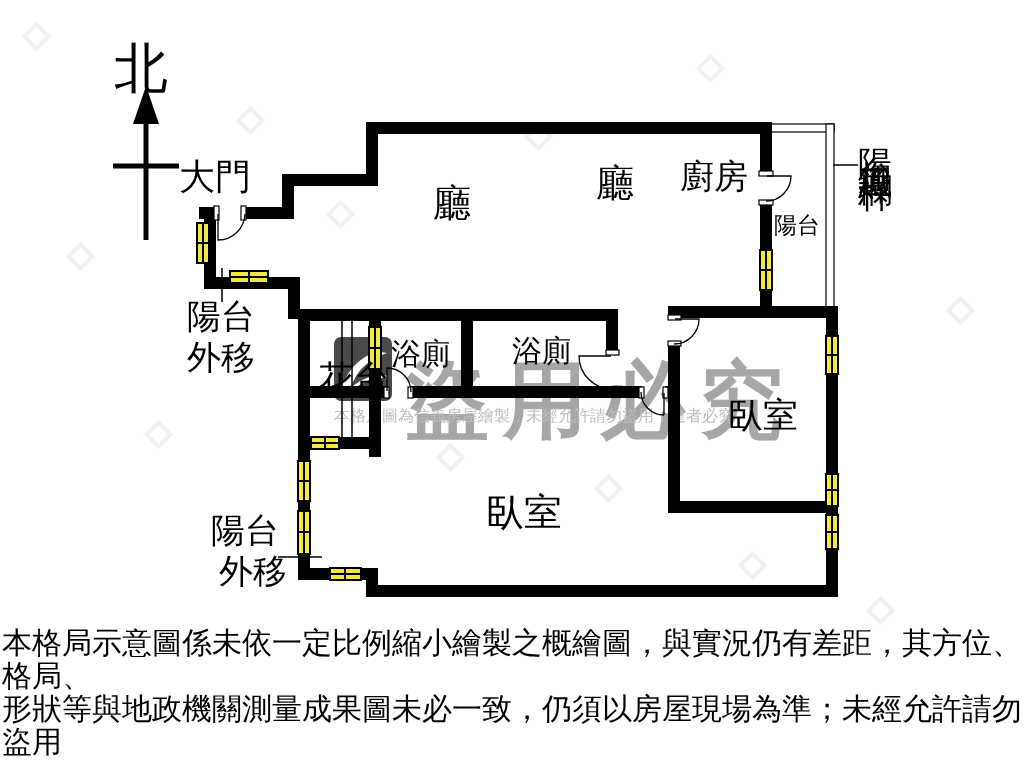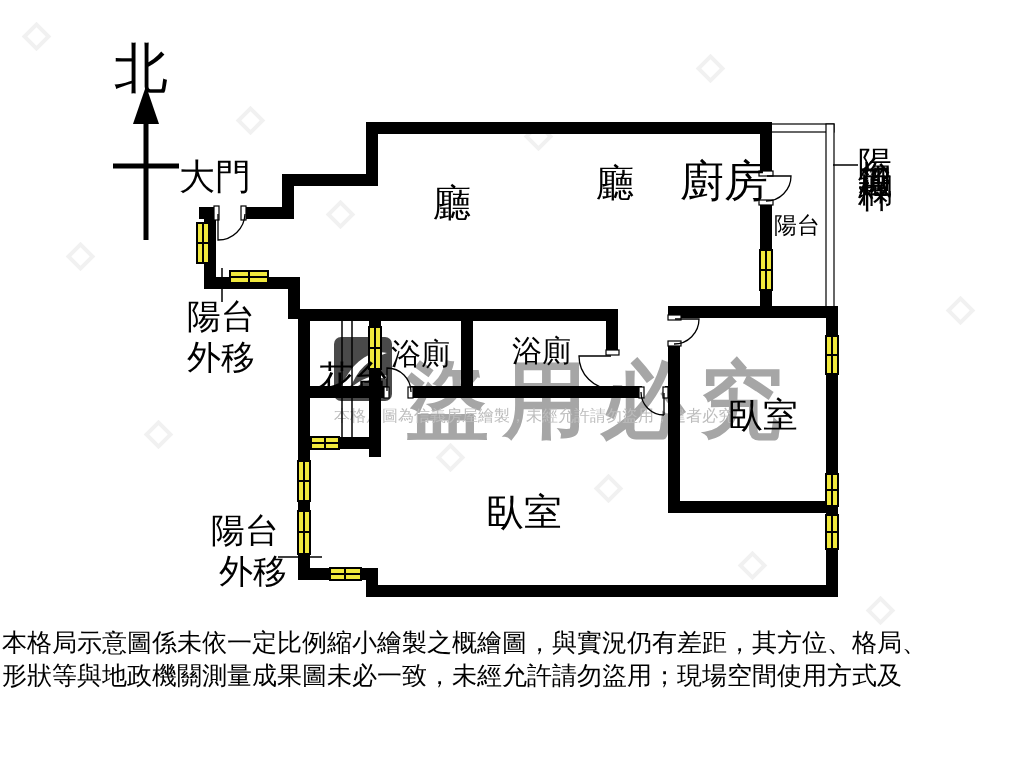--- a/index.html
+++ b/index.html
@@ -9,21 +9,21 @@
        font-family:"Liberation Serif","DejaVu Serif",serif;}
   .dia{position:absolute;width:13px;height:13px;border:4px solid #f1f1f1;transform:rotate(45deg);}
   #plan-svg{position:absolute;left:0;top:0;}
   .wm-brand{position:absolute;left:405px;top:344px;font-size:84px;font-weight:bold;
             color:#a6a6a6;letter-spacing:14px;white-space:nowrap;}
   .wm-notice{position:absolute;left:334px;top:406px;font-size:16px;color:#bdbdbd;
              letter-spacing:0px;white-space:nowrap;}
   .vtext{writing-mode:vertical-rl;text-orientation:upright;letter-spacing:6px;}
   .two-line span{display:block;}
   #disclaimer{position:absolute;left:2px;top:626px;width:1020px;color:#000;
-              font-size:25px;line-height:33px;}
+              font-size:30px;line-height:33px;}
 </style>
 </head>
 <body>
 
 <div id="stage">
 
   <div>
     <div class="dia" style="left:26px;top:26px"></div>
     <div class="dia" style="left:240px;top:110px"></div>
     <div class="dia" style="left:528px;top:126px"></div>
@@ -176,21 +176,21 @@
       <path d="M387,391 L387,368 A24,24 0 0 1 411,392"></path>
       <path d="M611,356 L579,356 A33,33 0 0 0 612,389"></path>
       <path d="M664,393 L664,415 M641,392 A23,23 0 0 0 664,415"></path>
     </g>
   </svg>
 
   <div class="lbl" style="left:114px;top:40px;font-size:54px">北</div>
   <div class="lbl" style="left:179px;top:158px;font-size:36px">大門</div>
   <div class="lbl" style="left:433px;top:183px;font-size:38px">廳</div>
   <div class="lbl" style="left:596px;top:163px;font-size:38px">廳</div>
-  <div class="lbl" style="left:680px;top:158px;font-size:44px">廚房</div>
+  <div class="lbl" style="left:680px;top:158px;font-size:34px">廚房</div>
   <div class="lbl" style="left:774px;top:213px;font-size:23px">陽台</div>
   <div class="lbl vtext" style="left:856px;top:122px;font-size:34px;height:250px">陽台加鐵欄杆</div>
 
   <div class="lbl two-line" style="left:187px;top:296px;font-size:34px;line-height:41px">
     <span>陽台</span>
     <span>外移</span>
   </div>
 
   <div class="lbl" style="left:318px;top:360px;font-size:36px">花台</div>
   <div class="lbl" style="left:391px;top:337px;font-size:30px">浴廁</div>
@@ -198,16 +198,16 @@
   <div class="lbl" style="left:728px;top:397px;font-size:35px">臥室</div>
   <div class="lbl" style="left:486px;top:492px;font-size:38px">臥室</div>
 
   <div class="lbl two-line" style="left:211px;top:510px;font-size:34px;line-height:41px">
     <span>陽台</span>
     <span style="margin-left:8px">外移</span>
   </div>
 
   <div id="disclaimer">
     <div>本格局示意圖係未依一定比例縮小繪製之概繪圖，與實況仍有差距，其方位、格局、</div>
-    <div>形狀等與地政機關測量成果圖未必一致，未經允許請勿盜用；現場空間使用方式及</div>
+    <div>形狀等與地政機關測量成果圖未必一致，仍須以房屋現場為準；未經允許請勿盜用</div>
   </div>
 
 </div>
 
 </body></html>

